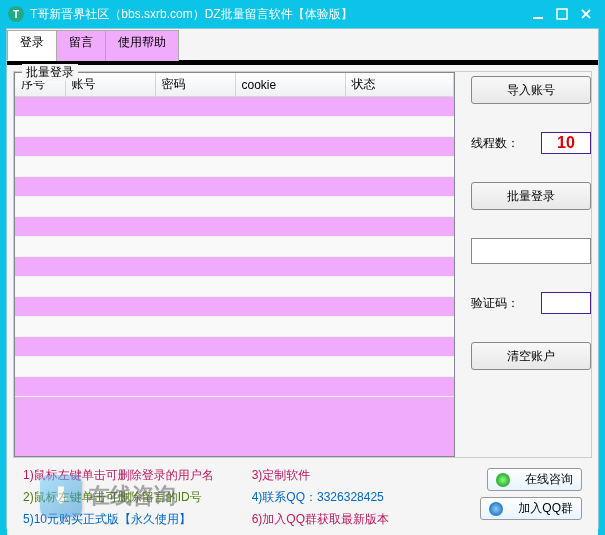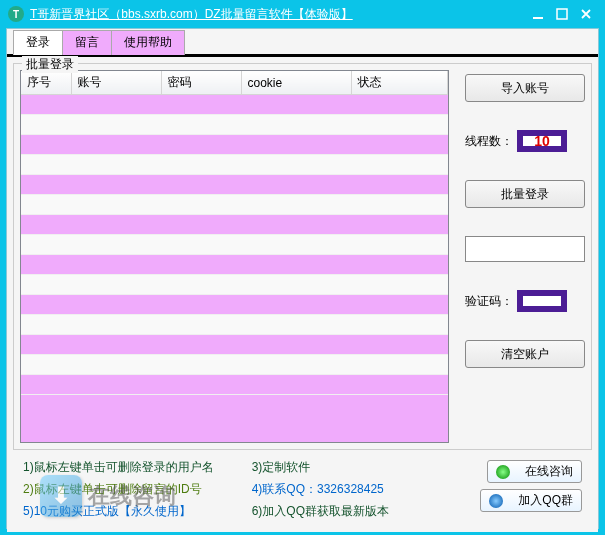--- a/index.html
+++ b/index.html
@@ -2,53 +2,53 @@
 <html><head>
 <meta charset="utf-8">
 <style>
 * { box-sizing: border-box; margin: 0; padding: 0; font-family: "Microsoft YaHei", SimSun, sans-serif; }
 body { background: #fff; width: 605px; height: 535px; overflow: hidden; }
 
 .window { width: 605px; height: 535px; background: linear-gradient(#0bc4e8, #0bc4e8); position: relative; }
 
 .titlebar { height: 28px; display: flex; align-items: center; padding: 0 8px; color: #fff; font-size: 12px; }
 .titlebar .logo { width: 16px; height: 16px; border-radius: 50%; background: #2a8; margin-right: 6px; display: flex; align-items: center; justify-content: center; font-size: 10px; font-weight: bold; }
-.titlebar .title { flex: 1; text-decoration: underline; }
+.titlebar .title { flex: 1; }
 .titlebar .winbtn { width: 22px; height: 16px; margin-left: 2px; display: flex; align-items: center; justify-content: center; cursor: pointer; color: #fff; }
 .titlebar .winbtn svg { display: block; }
 
 .client { position: absolute; top: 28px; left: 6px; right: 6px; bottom: 6px; background: #f5f5f5; border: 1px solid #88c8d8; }
 
-.tabs { display: flex; height: 28px; background: #f5f5f5; border-bottom: 3px solid #000000; padding-left: 6px; }
+.tabs { display: flex; height: 36px; background: #f5f5f5; border-bottom: 5px solid #000000; }
 .tab { padding: 3px 12px; font-size: 12px; border: 1px solid #aaa; border-bottom: none; margin-right: -1px; background: #f0abfc; position: relative; top: 1px; cursor: pointer; }
 .tab.active { background: #fff; border-bottom: 1px solid #fff; }
 
 .tabcontent { padding: 6px; height: calc(100% - 24px); background: #f5f5f5; display: flex; flex-direction: column; }
 
-.groupbox { border: 1px solid #ccc; padding: 6px; flex: 1; display: flex; position: relative; }
+.groupbox { border: 1px solid #ccc; flex: 1; display: flex; position: relative; }
 .groupbox-title { position: absolute; top: -8px; left: 8px; background: #f5f5f5; padding: 0 4px; font-size: 12px; }
 
 .tablewrap { flex: 1; border: 1px solid #828790; background: #f0abfc; margin-right: 16px; overflow: hidden; }
 table { width: 100%; border-collapse: collapse; font-size: 12px; }
 th { text-align: left; padding: 3px 6px; background: linear-gradient(#fff, #eef0f3); border-right: 1px solid #d5d5d5; border-bottom: 1px solid #d5d5d5; font-weight: normal; height: 22px; }
 .rowspace { height: 20px; }
 .rowspace td { border-bottom: 1px solid #f0f0f0; }
 .rowspace.alt td { background: #f9f9f9; }
 
 .sidepanel { width: 120px; display: flex; flex-direction: column; gap: 28px; padding-top: 4px; }
 .btn { height: 28px; font-size: 12px; border: 1px solid #888; background: linear-gradient(#f8f8f8, #e8e8e8); cursor: pointer; border-radius: 3px; }
 .row { display: flex; align-items: center; font-size: 12px; gap: 4px; }
-.row input { width: 50px; height: 22px; border: 6px solid #4c1d95; text-align: center; font-size: 14px; }
+.row input { width: 50px; height: 22px; border: 1px solid #4c1d95; text-align: center; font-size: 16px; margin-left: 18px; }
 .row input.threads { color: #d00; font-weight: bold; }
 .blankinput { height: 26px; border: 1px solid #888; background: #fff; }
 
 .footer { padding: 6px 10px 4px; font-size: 12px; display: flex; }
 .footcol { flex: 1; }
 .footline { line-height: 22px; }
-.red { color: #14532d; }
+.red { color: #be185d; }
 .blue { color: #06c; }
 .orange { color: #4d7c0f; }
 .footright { display: flex; flex-direction: column; gap: 6px; align-items: flex-end; padding-top: 4px; }
 .minibtn { display: flex; align-items: center; gap: 15px; font-size: 12px; border: 1px solid #999; background: linear-gradient(#fff, #e8f4ff); padding: 2px 8px; border-radius: 3px; cursor: pointer; }
 .minibtn .dot { width: 14px; height: 14px; border-radius: 50%; display: inline-block; }
 .dot.green { background: radial-gradient(#8f8, #080); }
 .dot.blue { background: radial-gradient(#8cf, #05a); }
 
 .watermark { position: absolute; left: 40px; bottom: 18px; opacity: 0.5; display: flex; align-items: center; gap: 6px; pointer-events: none; }
 .watermark .wmicon { width: 42px; height: 42px; border-radius: 8px; background: linear-gradient(135deg, #6cf, #28c); display: flex; align-items: center; justify-content: center; color: #fff; font-size: 22px; font-weight: bold; box-shadow: 1px 1px 3px rgba(0,0,0,.3); }

